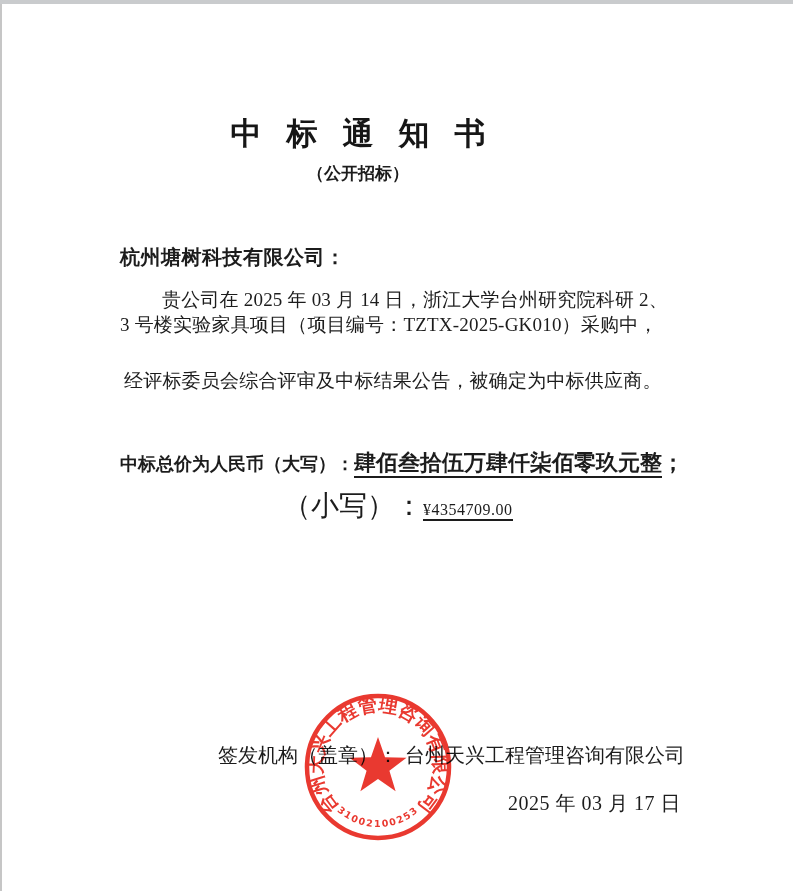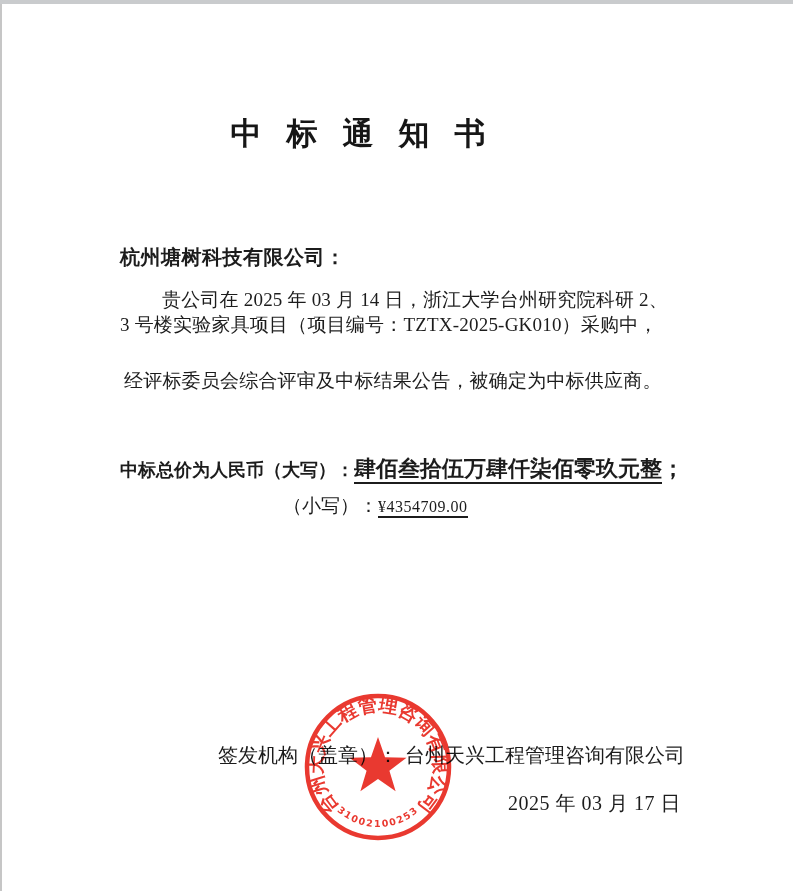--- a/index.html
+++ b/index.html
@@ -26,29 +26,29 @@
   .subtitle { font-size: 17px; font-weight: 600; }
 
   .recipient { left: 120px; top: 244px; font-size: 20px; font-weight: 700;
                font-family: "Liberation Sans", "DejaVu Sans", sans-serif; letter-spacing: 0.5px; }
 
   .bodyline { font-size: 19px; line-height: 26px; letter-spacing: 0.2px; }
   .l1 { left: 162px; top: 287px; }
   .l2 { left: 120px; top: 312px; }
   .l3 { left: 124px; top: 368px; }
 
-  .price1 { left: 120px; top: 448px; line-height: 42px; }
+  .price1 { left: 120px; top: 448px; line-height: 30px; }
   .cap-label { font-size: 18px; font-weight: 700;
                font-family: "Liberation Sans", "DejaVu Sans", sans-serif; }
   .cap-amount { font-size: 22px; font-weight: 700;
                 border-bottom: 2px solid #1c1c1c; padding-bottom: 1px; }
   .cap-suffix { font-size: 22px; font-weight: 700; }
 
   .price2 { left: 283px; top: 492px; line-height: 28px; }
-  .num-label { font-size: 19px; }
+  .num-label { font-size: 28px; }
   .num-amount { font-size: 16px; border-bottom: 2px solid #1c1c1c; padding-bottom: 1px;
                 letter-spacing: 0.5px; }
 
   .notice { left: 120px; top: 615px; font-size: 20px; letter-spacing: 0.2px; }
 
   .signoff { left: 218px; top: 742px; font-size: 20px; }
   .signoff .issuer { margin-left: 7px; }
   .dateline { left: 508px; top: 790px; font-size: 20px; letter-spacing: 0.5px; }
 
   .seal {
@@ -67,20 +67,23 @@
 <body>
 
 <div class="page">
   <div class="edge-top"></div>
   <div class="edge-left"></div>
 
   <div class="abs title-wrap">
     <span class="title">中标通知书</span>
   </div>
 
+  <div class="abs subtitle-wrap">
+    <span class="subtitle">（公开招标）</span>
+  </div>
 
   <div class="abs recipient">杭州塘树科技有限公司：</div>
 
   <div class="abs bodyline l1">贵公司在 2025 年 03 月 14 日，浙江大学台州研究院科研 2、</div>
   <div class="abs bodyline l2">3 号楼实验家具项目（项目编号：TZTX-2025-GK010）采购中，</div>
   <div class="abs bodyline l3">经评标委员会综合评审及中标结果公告，被确定为中标供应商。</div>
 
   <div class="abs price1">
     <span class="cap-label">中标总价为人民币（大写）：</span><span class="cap-amount">肆佰叁拾伍万肆仟柒佰零玖元整</span><span class="cap-suffix">；</span>
   </div>

